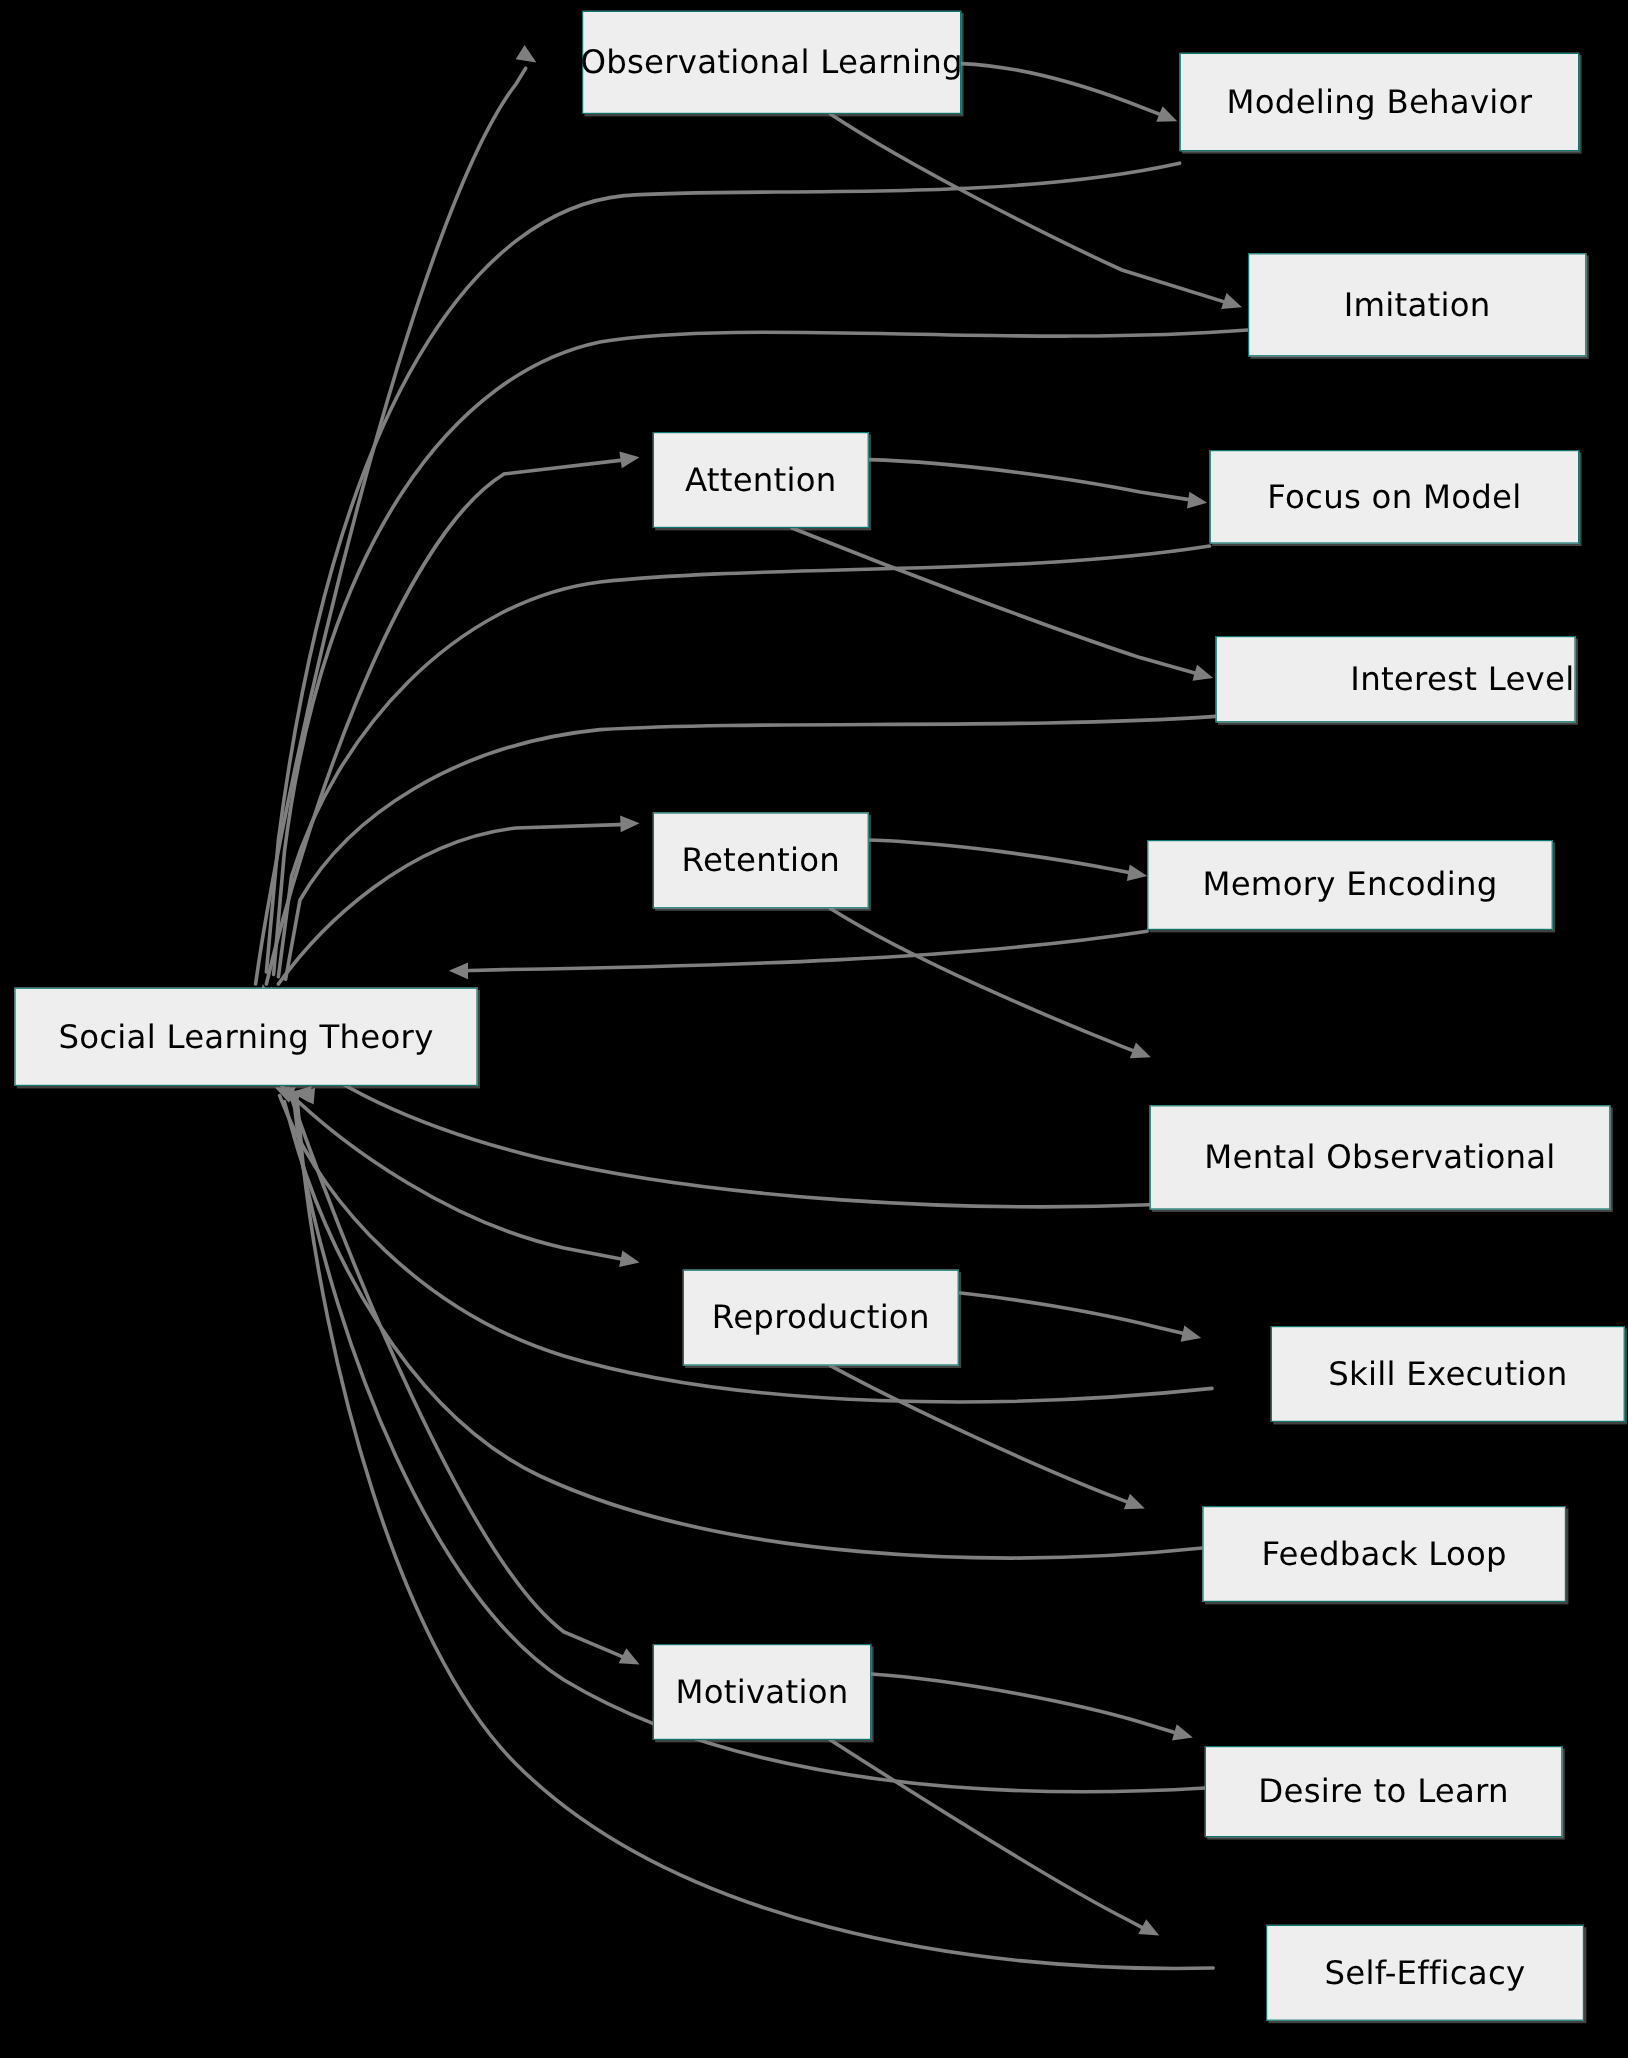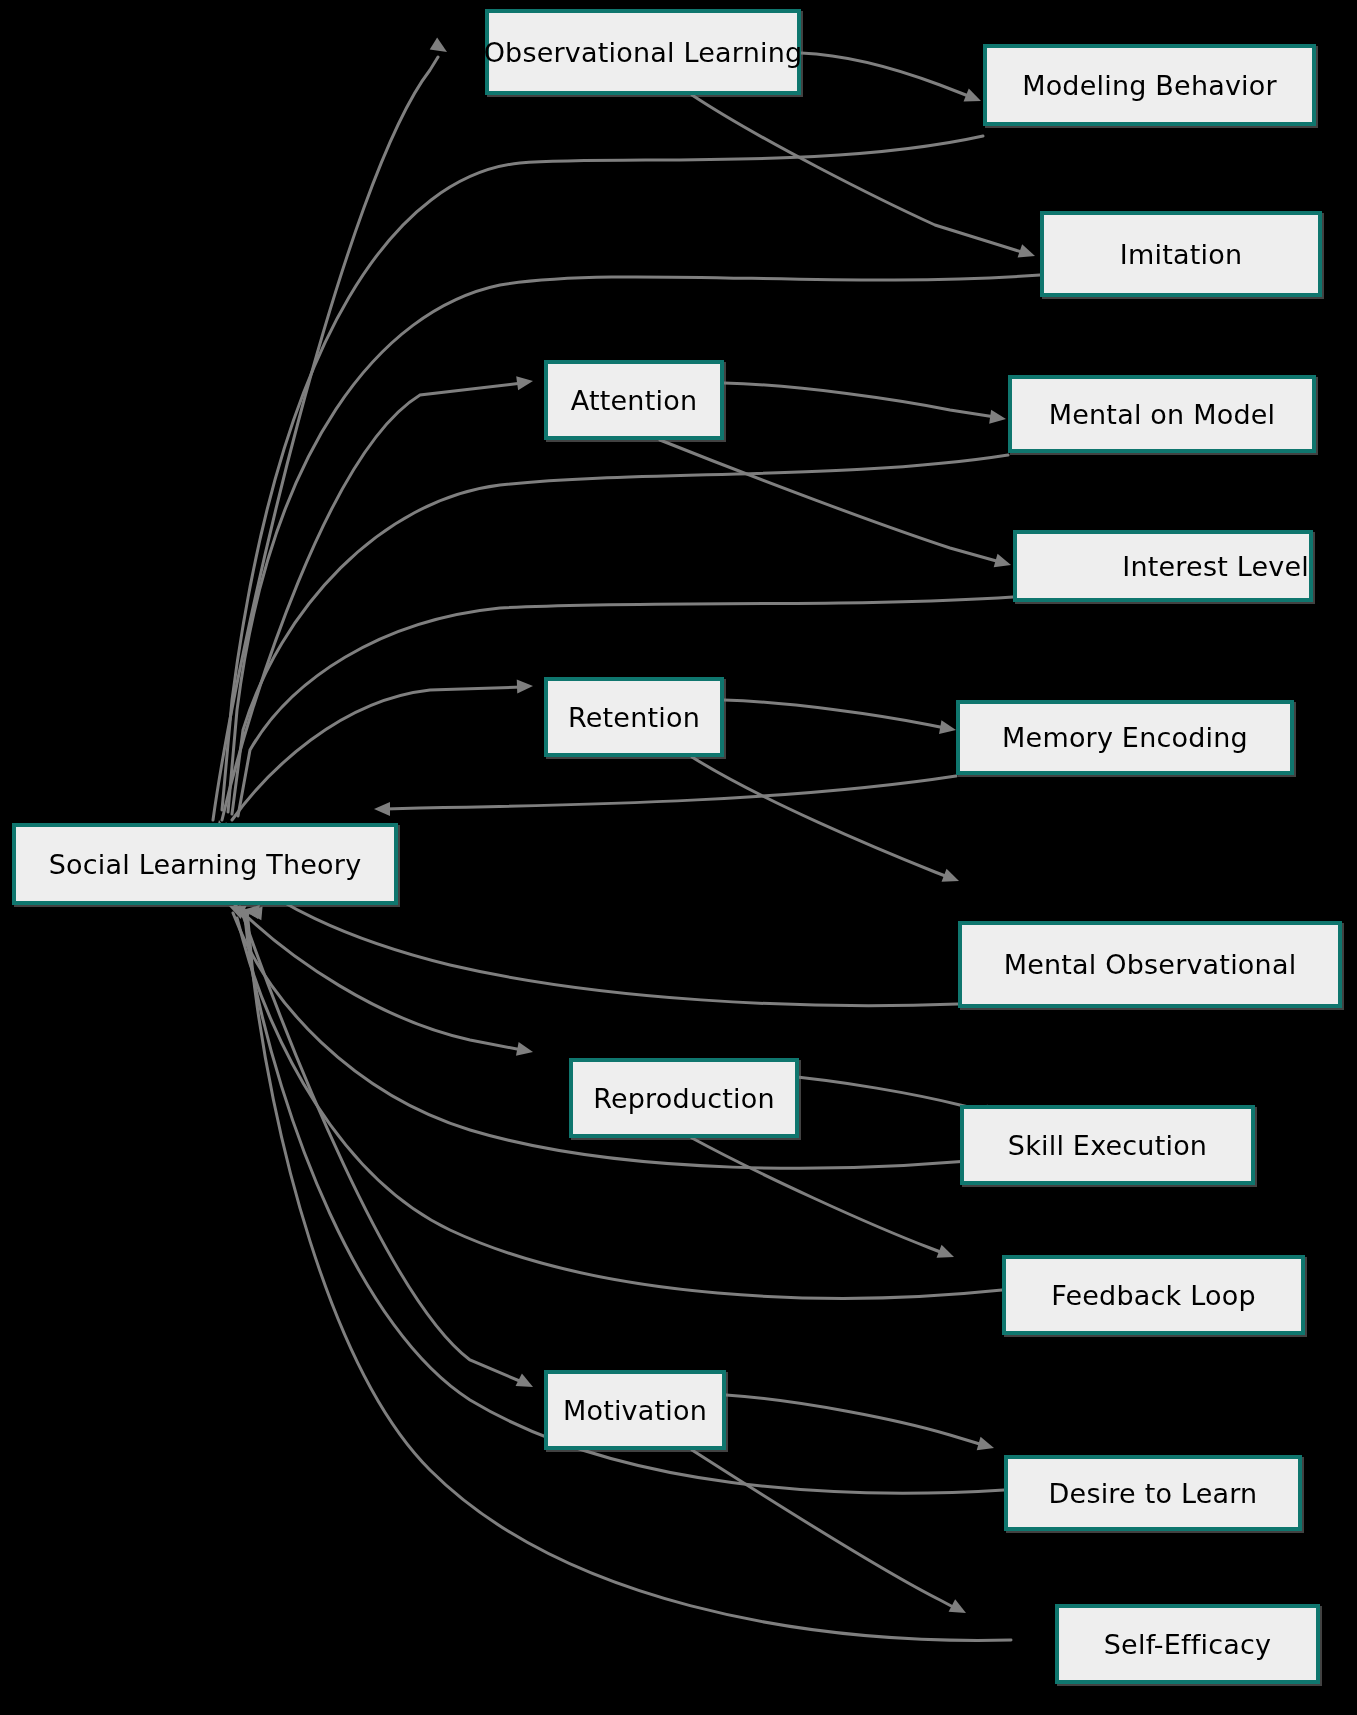--- a/index.html
+++ b/index.html
@@ -19,21 +19,21 @@
     position: absolute;
     left: 0;
     top: 0;
     width: 1357px;
     height: 1715px;
   }
   .node {
     position: absolute;
     box-sizing: border-box;
     background: #eeeeee;
-    border: 4px solid #0f766e;
+    border: 1px solid #0f766e;
     box-shadow: 2px 2px 0 rgba(120,120,120,0.55);
     display: flex;
     align-items: center;
     justify-content: center;
     color: #000000;
     font-size: 27px;
     font-family: "DejaVu Sans", sans-serif;
     letter-spacing: 0.2px;
     white-space: nowrap;
   }
@@ -155,38 +155,38 @@
       <div class="node" style="left: 983px; top: 44px; width: 333px; height: 82px;">
         <span>Modeling Behavior</span>
       </div>
       <div class="node" style="left: 1040px; top: 211px; width: 282px; height: 86px;">
         <span>Imitation</span>
       </div>
       <div class="node" style="left: 544px; top: 360px; width: 180px; height: 80px;">
         <span>Attention</span>
       </div>
       <div class="node" style="left: 1008px; top: 375px; width: 308px; height: 78px;">
-        <span>Mental on Model</span>
+        <span>Focus on Model</span>
       </div>
       <div class="node" style="left: 1013px; top: 530px; width: 300px; height: 72px; justify-content: flex-end;">
         <span>Interest Level</span>
       </div>
       <div class="node" style="left: 544px; top: 677px; width: 180px; height: 80px;">
         <span>Retention</span>
       </div>
       <div class="node" style="left: 956px; top: 700px; width: 338px; height: 75px;">
         <span>Memory Encoding</span>
       </div>
       <div class="node" style="left: 958px; top: 921px; width: 384px; height: 87px;">
         <span>Mental Observational</span>
       </div>
       <div class="node" style="left: 543px; top: 1058px; width: 230px; height: 80px; margin-left: 26px;">
         <span>Reproduction</span>
       </div>
-      <div class="node" style="left: 960px; top: 1105px; width: 295px; height: 80px;">
+      <div class="node" style="left: 1059px; top: 1105px; width: 295px; height: 80px;">
         <span>Skill Execution</span>
       </div>
       <div class="node" style="left: 1002px; top: 1255px; width: 303px; height: 80px;">
         <span>Feedback Loop</span>
       </div>
       <div class="node" style="left: 544px; top: 1370px; width: 182px; height: 80px;">
         <span>Motivation</span>
       </div>
       <div class="node" style="left: 1004px; top: 1455px; width: 298px; height: 76px;">
         <span>Desire to Learn</span>

